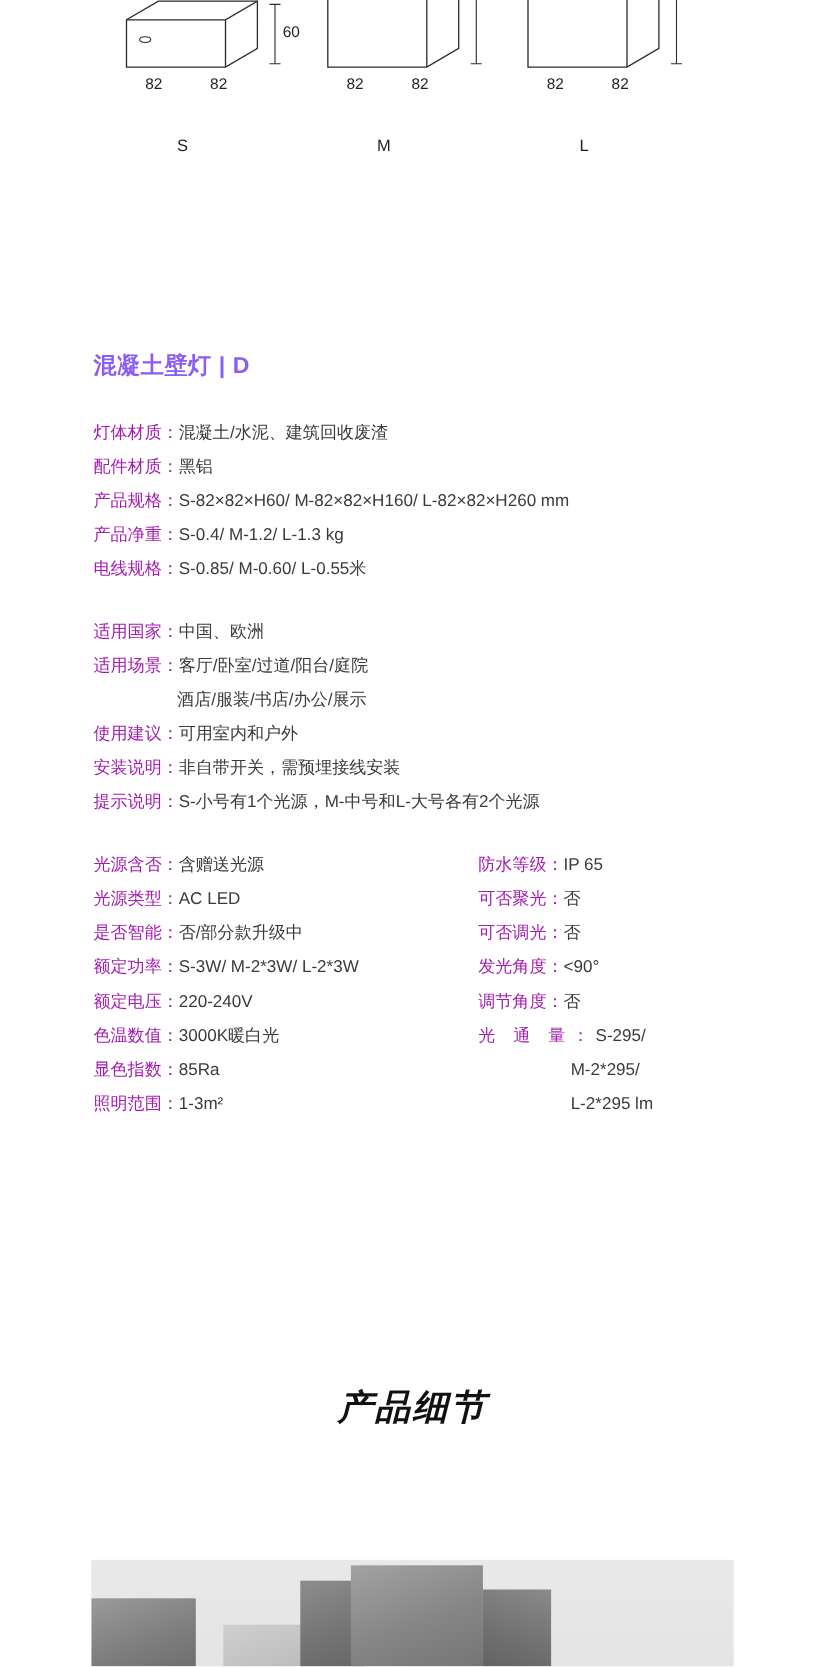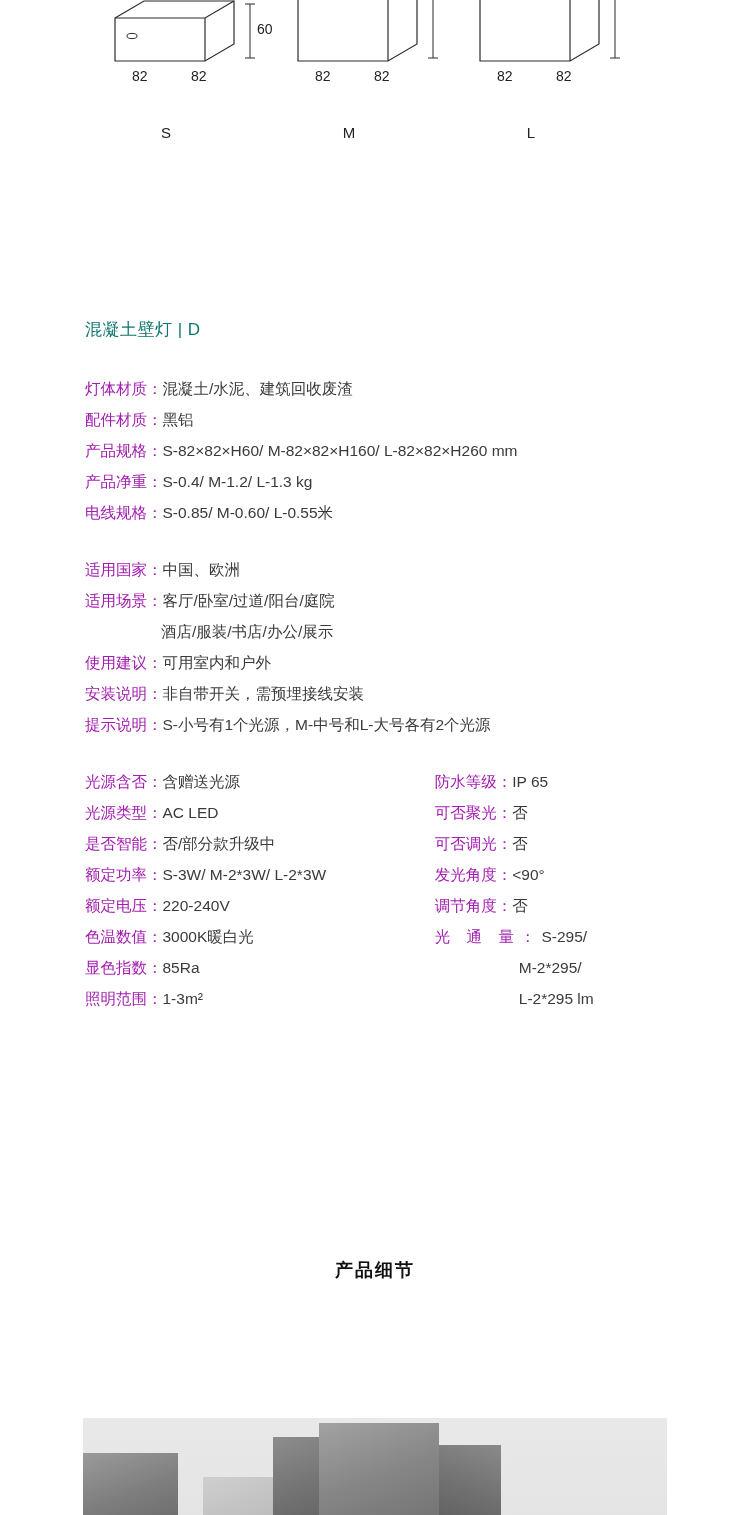--- a/index.html
+++ b/index.html
@@ -52,23 +52,23 @@
 
   
   .spec-block {
     position: absolute;
     left: 85px;
     top: 318px;
     width: 580px;
   }
 
   .product-title {
-    font-size: 17px;
-    font-weight: normal;
-    color: #0f766e;
+    font-size: 21px;
+    font-weight: bold;
+    color: #8b5cf6;
     letter-spacing: 0.5px;
     margin: 0 0 32px 0;
     font-family: "Liberation Sans", sans-serif;
   }
 
   .spec-row {
     display: flex;
     align-items: flex-start;
     line-height: 31px;
     font-size: 15.5px;
@@ -116,25 +116,26 @@
     color: #3a3a3a;
   }
 
   
   .section-heading {
     position: absolute;
     top: 1258px;
     left: 0;
     width: 750px;
     text-align: center;
-    font-size: 18px;
+    font-size: 32px;
     font-weight: bold;
     color: #111111;
     letter-spacing: 2px;
     font-family: "Liberation Sans", sans-serif;
+    font-style: italic;
   }
 
   
   .detail-photo {
     position: absolute;
     left: 83px;
     top: 1418px;
     width: 584px;
     height: 97px;
     background: linear-gradient(180deg, #e9e9e9 0%, #e4e4e4 100%);

